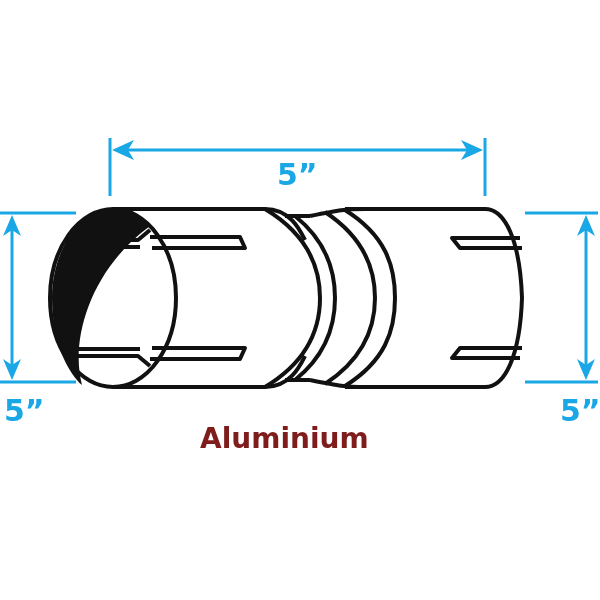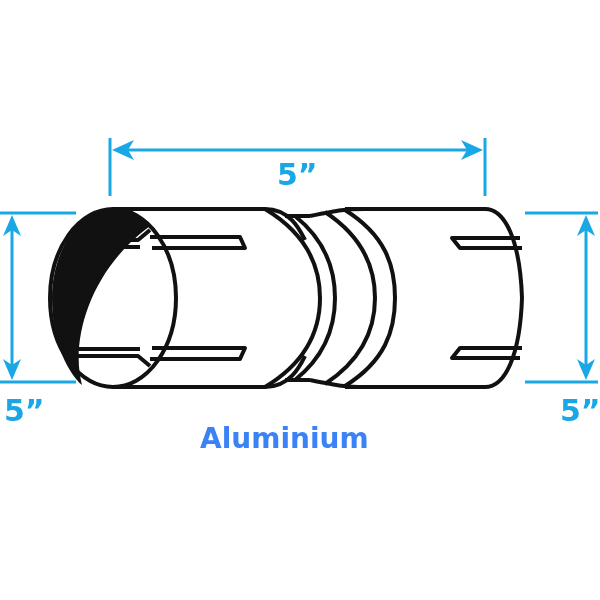--- a/index.html
+++ b/index.html
@@ -11,21 +11,21 @@
       font-weight: bold;
       color: #1aa7e6;
       font-size: 30px;
       line-height: 1;
       letter-spacing: 0px;
     }
     .material-label {
       position: absolute;
       font-family: "DejaVu Sans", sans-serif;
       font-weight: bold;
-      color: #3b82f6;
+      color: #7f1d1d;
       font-size: 28px;
       line-height: 1;
     }
   </style>
 </head>
 <body>
 
 <div class="canvas">
   <svg width="600" height="600" viewBox="0 0 600 600" xmlns="http://www.w3.org/2000/svg">
 

